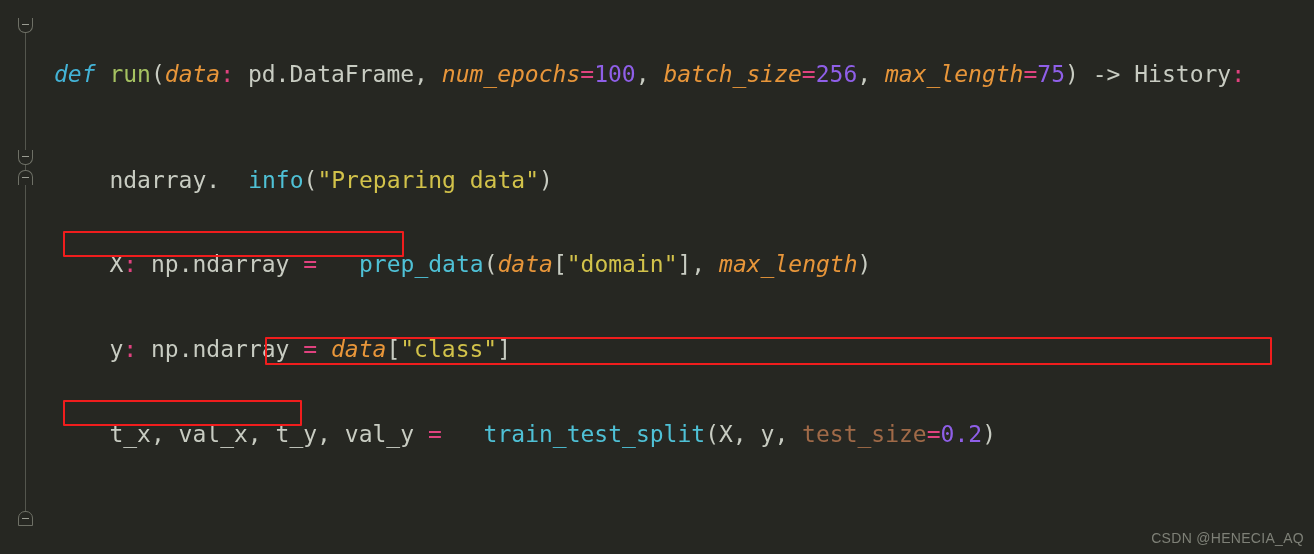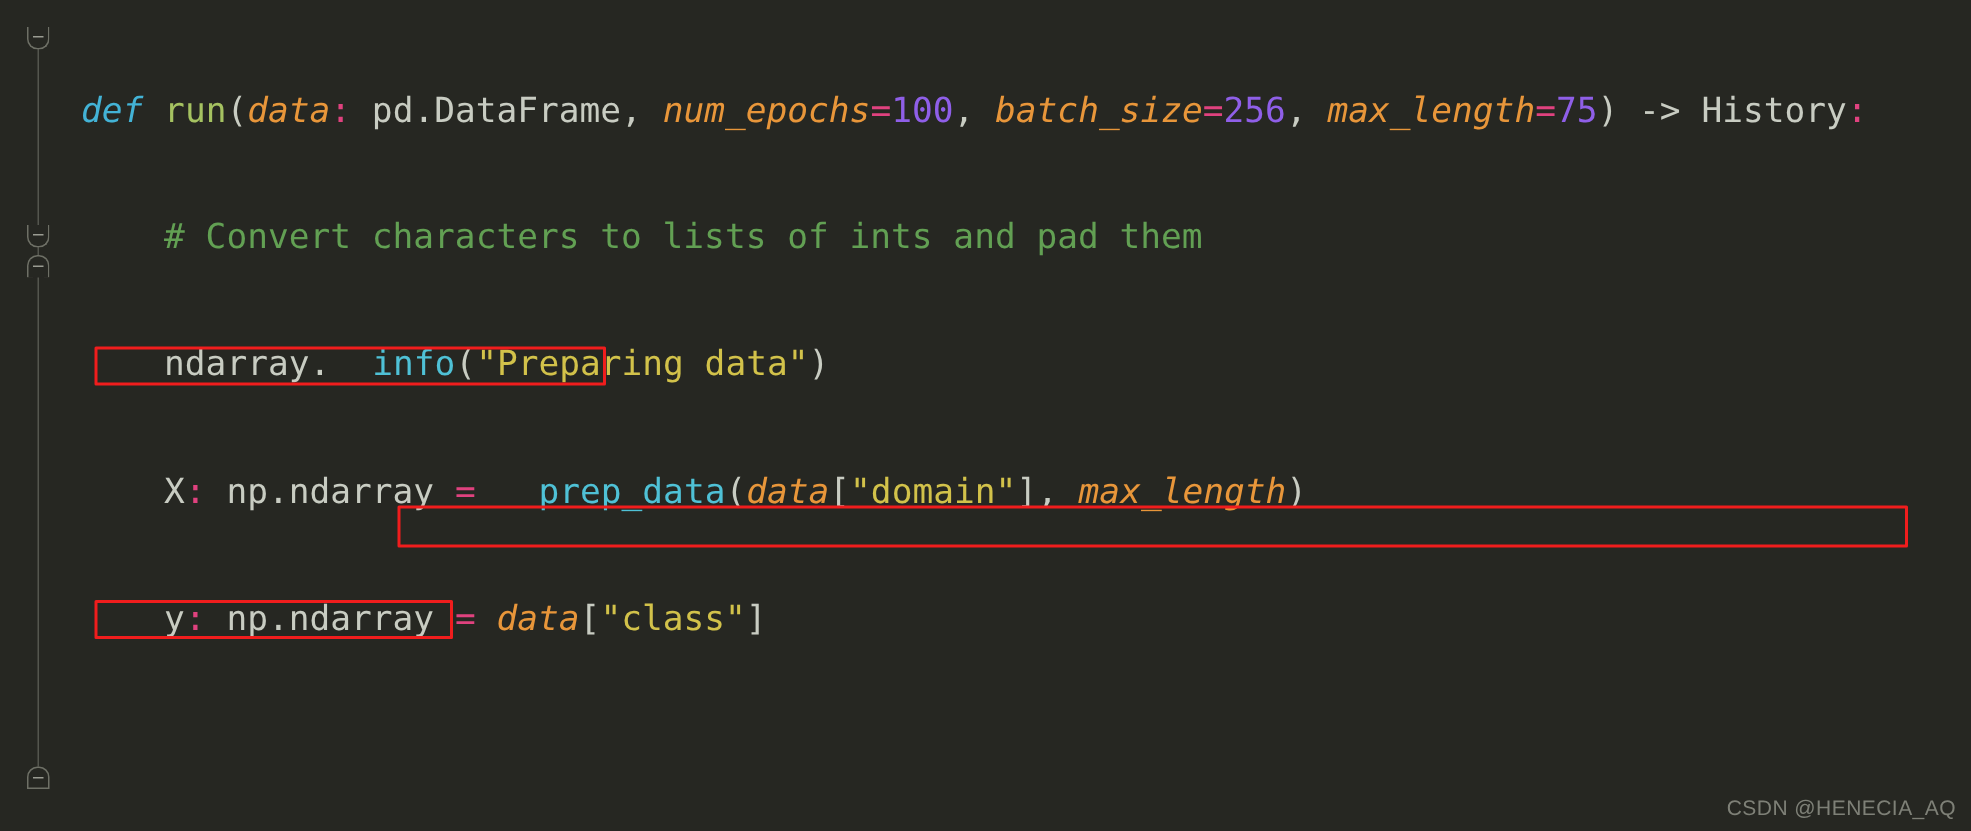--- a/index.html
+++ b/index.html
@@ -116,28 +116,28 @@
       </div>
     <div class="fold-marker plain" style="top:511px;">
         <span class="bar"></span>
       </div>
   </div>
 
   <div id="code">
 
     <div class="line" style="top:0px;"><span class="kw">def</span><span class="plain"> </span><span class="fn">run</span><span class="plain">(</span><span class="param">data</span><span class="colon">:</span><span class="plain"> pd.DataFrame, </span><span class="param">num_epochs</span><span class="op">=</span><span class="num">100</span><span class="plain">, </span><span class="param">batch_size</span><span class="op">=</span><span class="num">256</span><span class="plain">, </span><span class="param">max_length</span><span class="op">=</span><span class="num">75</span><span class="plain">) -&gt; </span><span class="plain">History</span><span class="colon">:</span></div>
 
-    <div class="line"><span class="cmt">    # Convert characters to lists of ints and pad them</span></div>
 
     <div class="line"><span class="plain">    ndarray.</span><span class="call">info</span><span class="plain">(</span><span class="str">"Preparing data"</span><span class="plain">)</span></div>
 
     <div class="line"><span class="plain">    X</span><span class="colon">:</span><span class="plain"> np.ndarray </span><span class="op">=</span><span class="plain"> </span><span class="call">prep_data</span><span class="plain">(</span><span class="param">data</span><span class="plain">[</span><span class="str">"domain"</span><span class="plain">], </span><span class="param">max_length</span><span class="plain">)</span></div>
 
     <div class="line"><span class="plain">    y</span><span class="colon">:</span><span class="plain"> np.ndarray </span><span class="op">=</span><span class="plain"> </span><span class="param">data</span><span class="plain">[</span><span class="str">"class"</span><span class="plain">]</span></div>
 
+    <div class="line"><span class="plain">    t_x, val_x, t_y, val_y </span><span class="op">=</span><span class="plain"> </span><span class="call">train_test_split</span><span class="plain">(X, y, </span><span class="kwarg">test_size</span><span class="op">=</span><span class="num">0.2</span><span class="plain">)</span></div>
 
     
 
     
 
     
 
     
 
     

